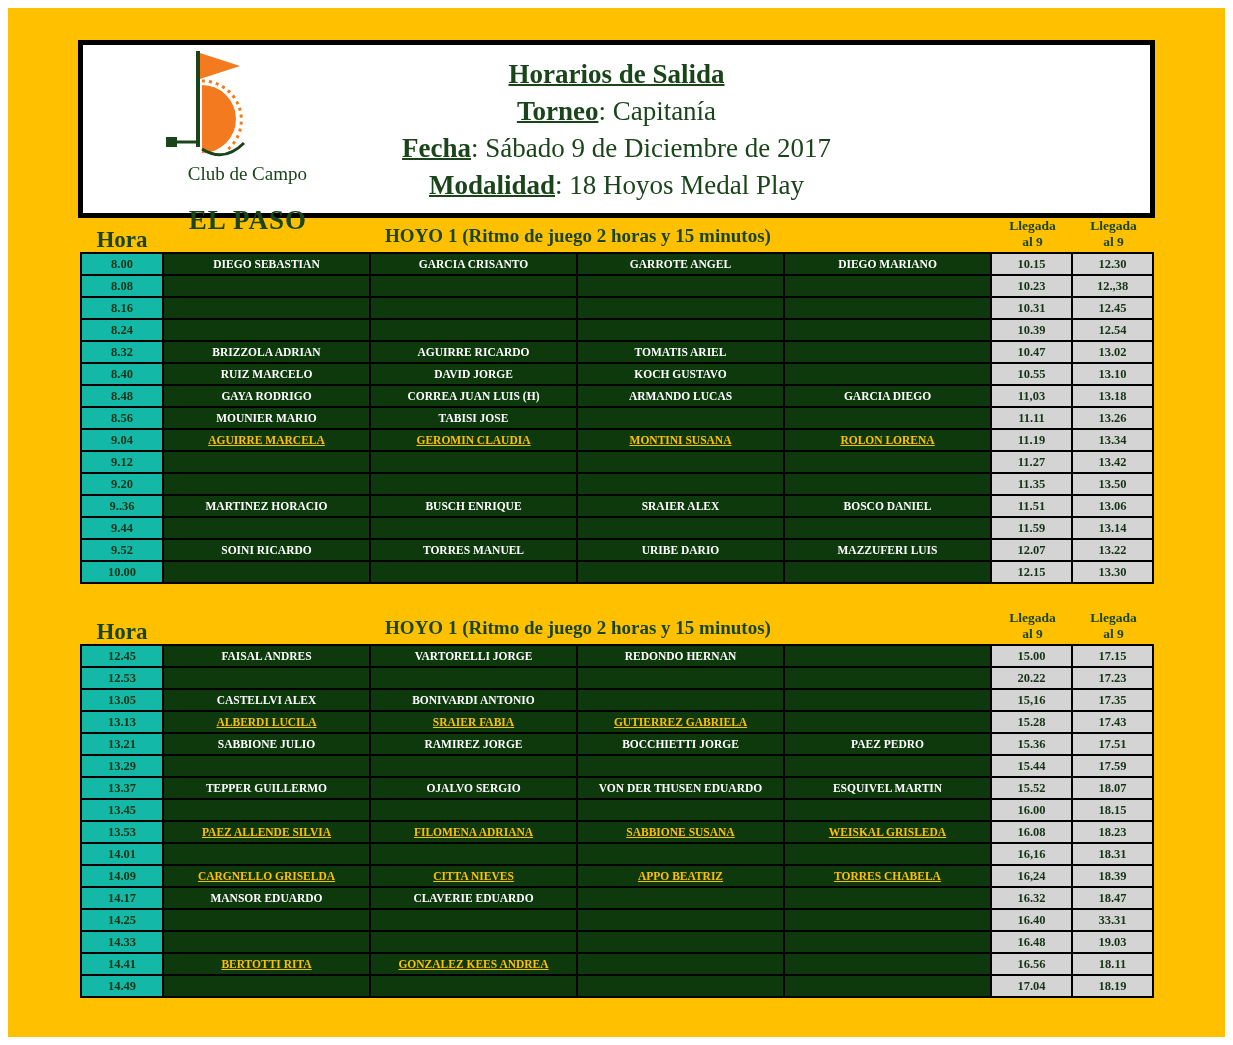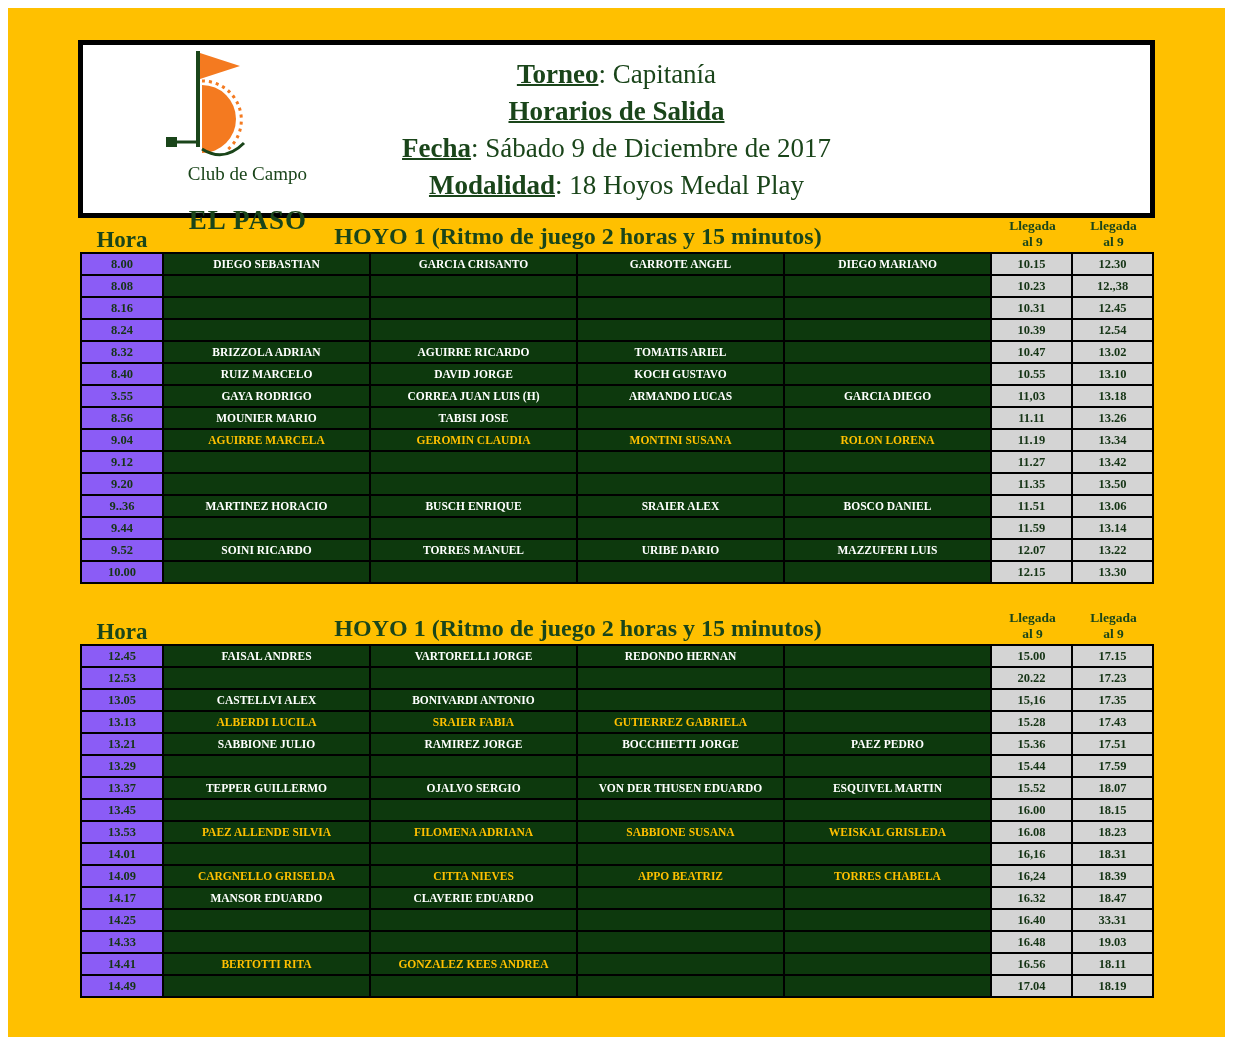--- a/index.html
+++ b/index.html
@@ -47,21 +47,21 @@
     width:1074px;height:36px;
     align-items:center;
   }
   .col-hora{
     width:84px;text-align:center;
     font-size:23px;font-weight:bold;color:#1a451a;
     padding-top:12px;
   }
   .col-hoyo{
     width:828px;text-align:center;
-    font-size:24px;font-weight:bold;color:#1a451a;
+    font-size:19px;font-weight:bold;color:#1a451a;
     padding-top:4px;
   }
   .col-lleg{
     width:81px;text-align:center;
     font-size:13.5px;font-weight:bold;color:#1a451a;
     line-height:1.2;white-space:pre-line;
   }
   table.tee{
     border-collapse:collapse;
     table-layout:fixed;
@@ -69,29 +69,29 @@
   }
   table.tee td{
     border:2px solid #000000;
     height:20px;
     padding:0 2px;
     text-align:center;
     overflow:hidden;
     white-space:nowrap;
   }
   td.time-cell{
-    background:#8b5cf6;
+    background:#14b8a6;
     font-size:12.5px;font-weight:bold;color:#16351б;
     color:#163516;
   }
   td.player-cell{
     background:#0d390d;
     font-size:11.5px;font-weight:bold;color:#ffffff;
   }
-  td.player-cell.lady{color:#FFC000;}
+  td.player-cell.lady{color:#FFC000;text-decoration:underline;}
   td.llegada-cell{
     background:#d4d4d4;
     font-size:12.5px;font-weight:bold;color:#163516;
   }
 </style>
 </head>
 <body>
 
 <div class="sheet">
 
@@ -103,22 +103,22 @@
         <path d="M80,36 A34,34 0 0 1 80,104 Z" fill="#F47A20"></path>
         <path d="M80,32 A39,39 0 0 1 104,102" fill="none" stroke="#F47A20" stroke-width="3" stroke-dasharray="3,4"></path>
         <rect x="44" y="88" width="11" height="10" fill="#1a451a"></rect>
         <line x1="55" y1="93" x2="74" y2="93" stroke="#1a451a" stroke-width="3"></line>
         <path d="M80,100 Q102,114 122,94" fill="none" stroke="#1a451a" stroke-width="3"></path>
       </svg>
       <div class="logo-line1">Club de Campo</div>
       <div class="logo-line2">EL PASO</div>
     </div>
     <div class="titles">
+      <div class="title-line"><span class="title-main">Horarios de Salida</span></div>
       <div class="title-line"><span class="title-label">Torneo</span><span>: Capitanía</span></div>
-      <div class="title-line"><span class="title-main">Horarios de Salida</span></div>
       <div class="title-line"><span class="title-label">Fecha</span><span>: Sábado 9 de Diciembre de 2017</span></div>
       <div class="title-line"><span class="title-label">Modalidad</span><span>: 18 Hoyos Medal Play</span></div>
     </div>
   </div>
 
   <div class="table-block" id="block-0">
     <div class="thead-row">
       <div class="col-hora">Hora</div>
       <div class="col-hoyo">HOYO 1 (Ritmo de juego 2 horas y 15 minutos)</div>
       <div class="col-lleg">Llegada
@@ -185,21 +185,21 @@
           <tr>
             <td class="time-cell">8.40</td>
             <td class="player-cell">RUIZ MARCELO</td>
             <td class="player-cell">DAVID JORGE</td>
             <td class="player-cell">KOCH GUSTAVO</td>
             <td class="player-cell"></td>
             <td class="llegada-cell">10.55</td>
             <td class="llegada-cell">13.10</td>
           </tr>
           <tr>
-            <td class="time-cell">3.55</td>
+            <td class="time-cell">8.48</td>
             <td class="player-cell">GAYA RODRIGO</td>
             <td class="player-cell">CORREA JUAN LUIS (H)</td>
             <td class="player-cell">ARMANDO LUCAS</td>
             <td class="player-cell">GARCIA DIEGO</td>
             <td class="llegada-cell">11,03</td>
             <td class="llegada-cell">13.18</td>
           </tr>
           <tr>
             <td class="time-cell">8.56</td>
             <td class="player-cell">MOUNIER MARIO</td>

